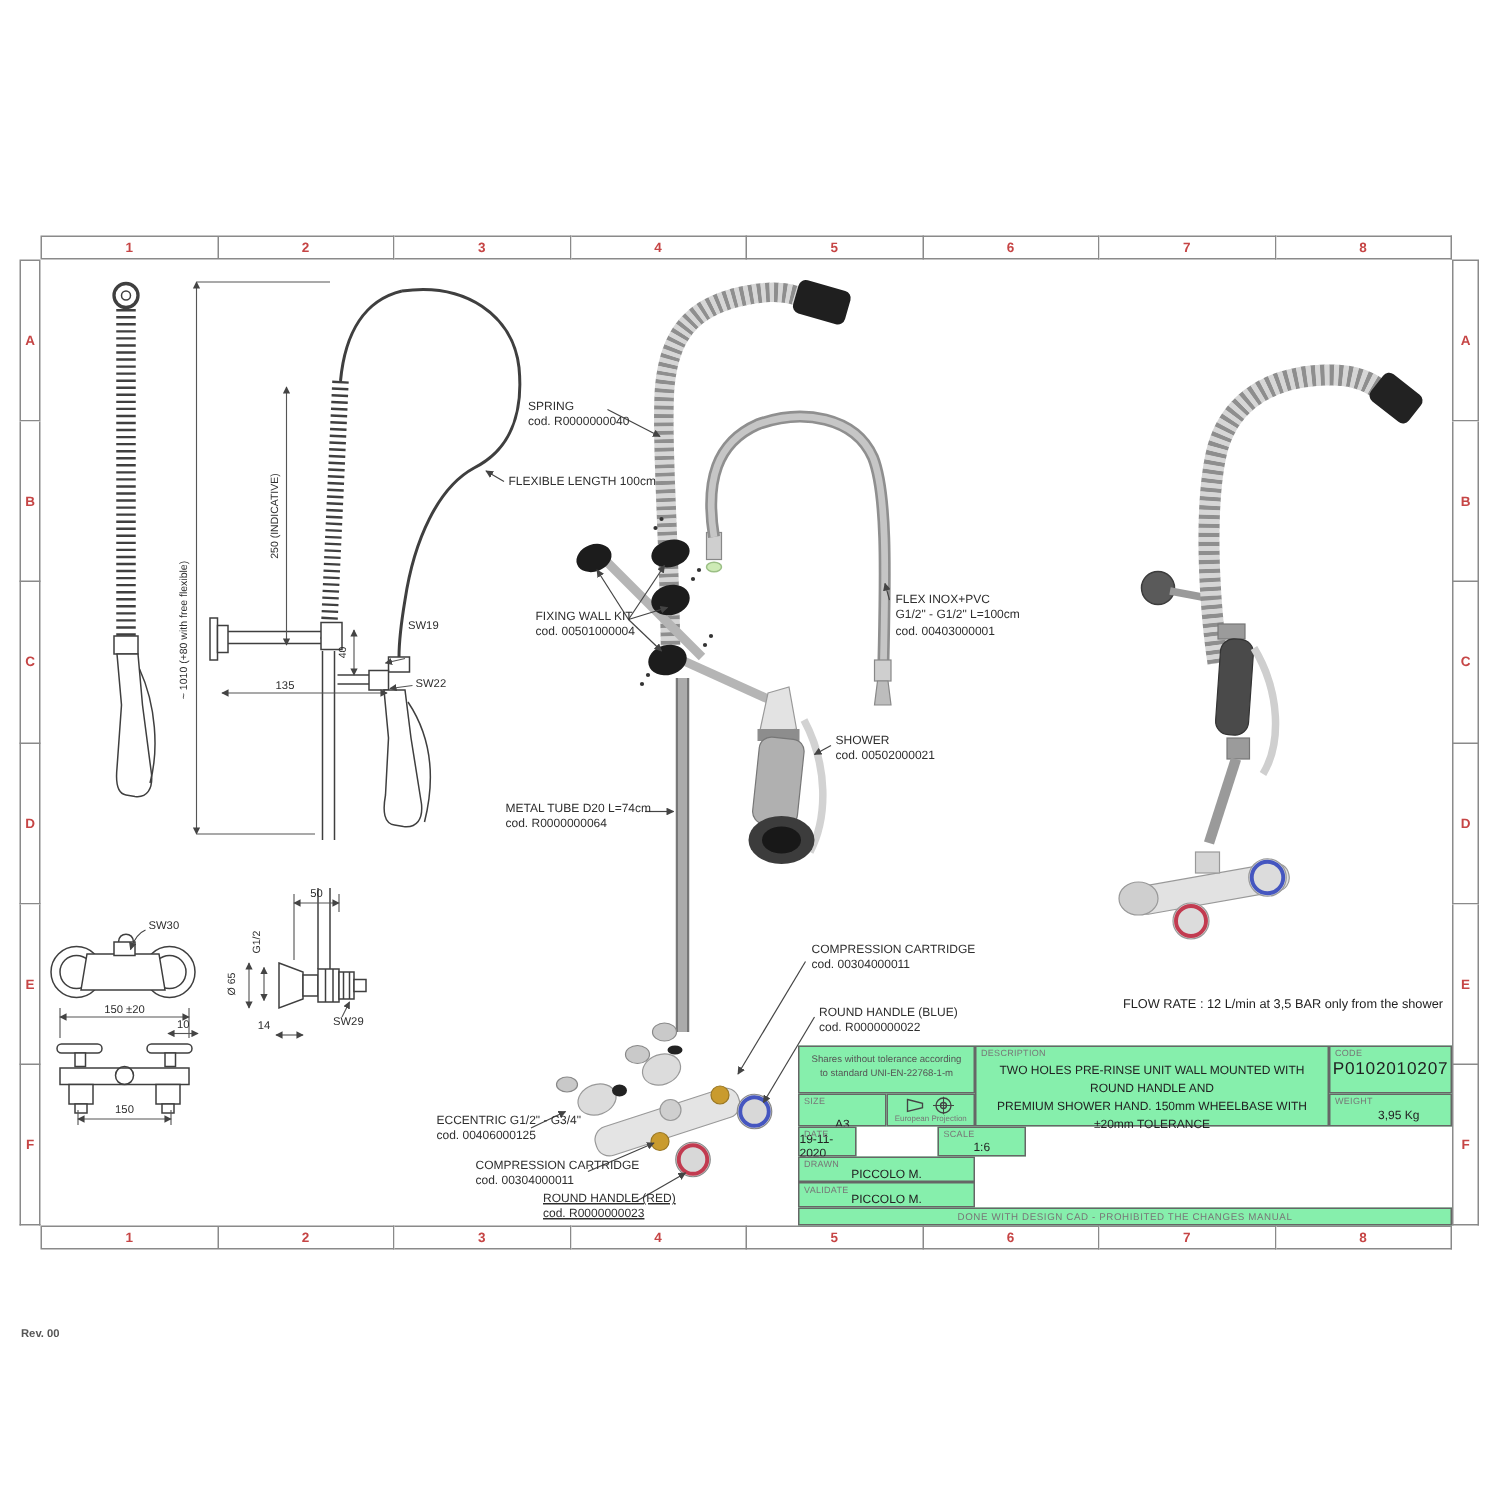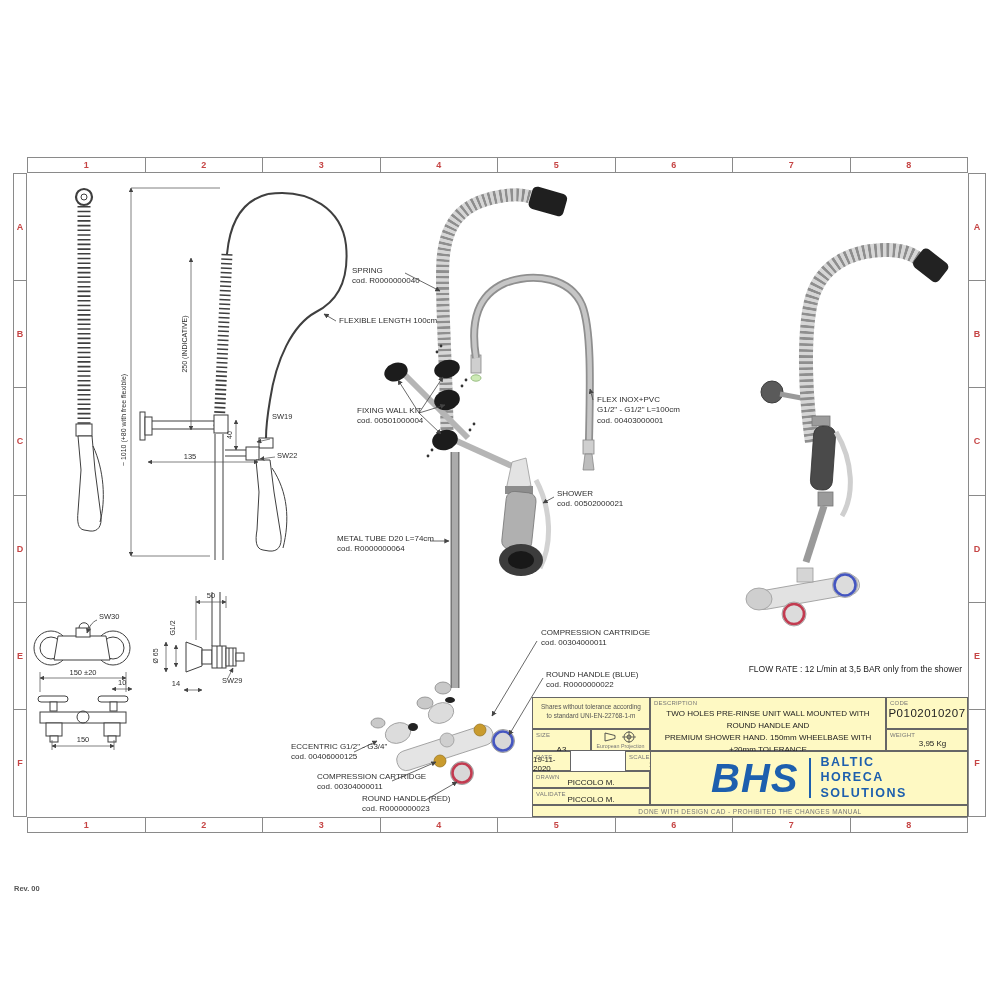--- a/index.html
+++ b/index.html
@@ -20,21 +20,21 @@
   
   .lbl { position:absolute; font-size:8px; color:#2e2e2e; line-height:1.3; white-space:nowrap; z-index:3; }
   .lbl span { display:block; }
   .dim { position:absolute; font-size:7.5px; color:#2e2e2e; white-space:nowrap; z-index:3; }
   .dim.c { transform:translate(-50%,0); }
   .vdim { position:absolute; font-size:7px; color:#2e2e2e; white-space:nowrap; z-index:3;
           transform:translate(-50%,-50%) rotate(-90deg); }
   .flow { position:absolute; right:38px; top:648px; font-size:8.5px; color:#222; z-index:3;margin-top:16px; }
 
   
-  .tb { position:absolute; border:1px solid #666; background:#fef9c3; z-index:2; }
+  .tb { position:absolute; border:1px solid #666; background:#86efac; z-index:2; }
   .tb .tag { position:absolute; left:3px; top:2px; font-size:6px; color:#777; letter-spacing:.2px; }
   .tb .val { width:100%; height:100%; display:flex; align-items:center; justify-content:center; font-size:8px; color:#222; }
   .tb .val.big { font-size:11.5px; letter-spacing:.5px; }
   .tol { font-size:6.4px; color:#555; text-align:center; line-height:1.35; padding-top:5px; }
   .desc-lines { padding-top:10px; text-align:center; font-size:8px; color:#222; line-height:1.5; }
   .footerbar { display:flex; align-items:center; justify-content:center; font-size:6.5px; color:#777; letter-spacing:.4px; }
   .logo { display:flex; align-items:center; justify-content:center; gap:10px; width:100%; height:100%; }
   .logo .bhs { font-size:40px; font-weight:bold; font-style:italic; color:#1d5fae; letter-spacing:1px; }
   .logo .bar { width:2px; height:40px; background:#1d5fae; }
   .logo .words { font-size:12.5px; font-weight:bold; color:#1d5fae; letter-spacing:1.5px; line-height:1.25; }
@@ -309,21 +309,21 @@
     <span>cod. R0000000022</span>
   </div>
   <div class="lbl" style="left:291px; top:742px;">
     <span>ECCENTRIC G1/2" - G3/4"</span>
     <span>cod. 00406000125</span>
   </div>
   <div class="lbl" style="left:317px; top:772px;">
     <span>COMPRESSION CARTRIDGE</span>
     <span>cod. 00304000011</span>
   </div>
-  <div class="lbl" style="left:362px; top:794px;">
+  <div class="lbl" style="left:362px; top:794px;text-decoration:underline;">
     <span>ROUND HANDLE (RED)</span>
     <span>cod. R0000000023</span>
   </div>
   <div class="lbl" style="left:597px; top:395px;">
     <span>FLEX INOX+PVC</span>
     <span>G1/2" - G1/2" L=100cm</span>
     <span>cod. 00403000001</span>
   </div>
   <div class="lbl" style="left:557px; top:489px;">
     <span>SHOWER</span>
@@ -394,28 +394,17 @@
     <div class="val" style="padding-top:6px;">1:6</div>
   </div>
   <div class="tb" style="left:532px; top:771px; width:118px; height:17px;">
     <div class="tag">DRAWN</div>
     <div class="val" style="padding-top:5px;">PICCOLO M.</div>
   </div>
   <div class="tb" style="left:532px; top:788px; width:118px; height:17px;">
     <div class="tag">VALIDATE</div>
     <div class="val" style="padding-top:5px;">PICCOLO M.</div>
   </div>
-  <div class="tb" style="left:650px; top:751px; width:318px; height:54px;">
-    <div class="logo">
-      <span class="bhs">BHS</span>
-      <span class="bar"></span>
-      <span class="words">
-        <span style="display:block;">BALTIC</span>
-        <span style="display:block;">HORECA</span>
-        <span style="display:block;">SOLUTIONS</span>
-      </span>
-    </div>
-  </div>
   <div class="tb footerbar" style="left:532px; top:805px; width:436px; height:12px;">
     <span>DONE WITH DESIGN CAD - PROHIBITED THE CHANGES MANUAL</span>
   </div>
 
 </div>
 
 </body></html>

